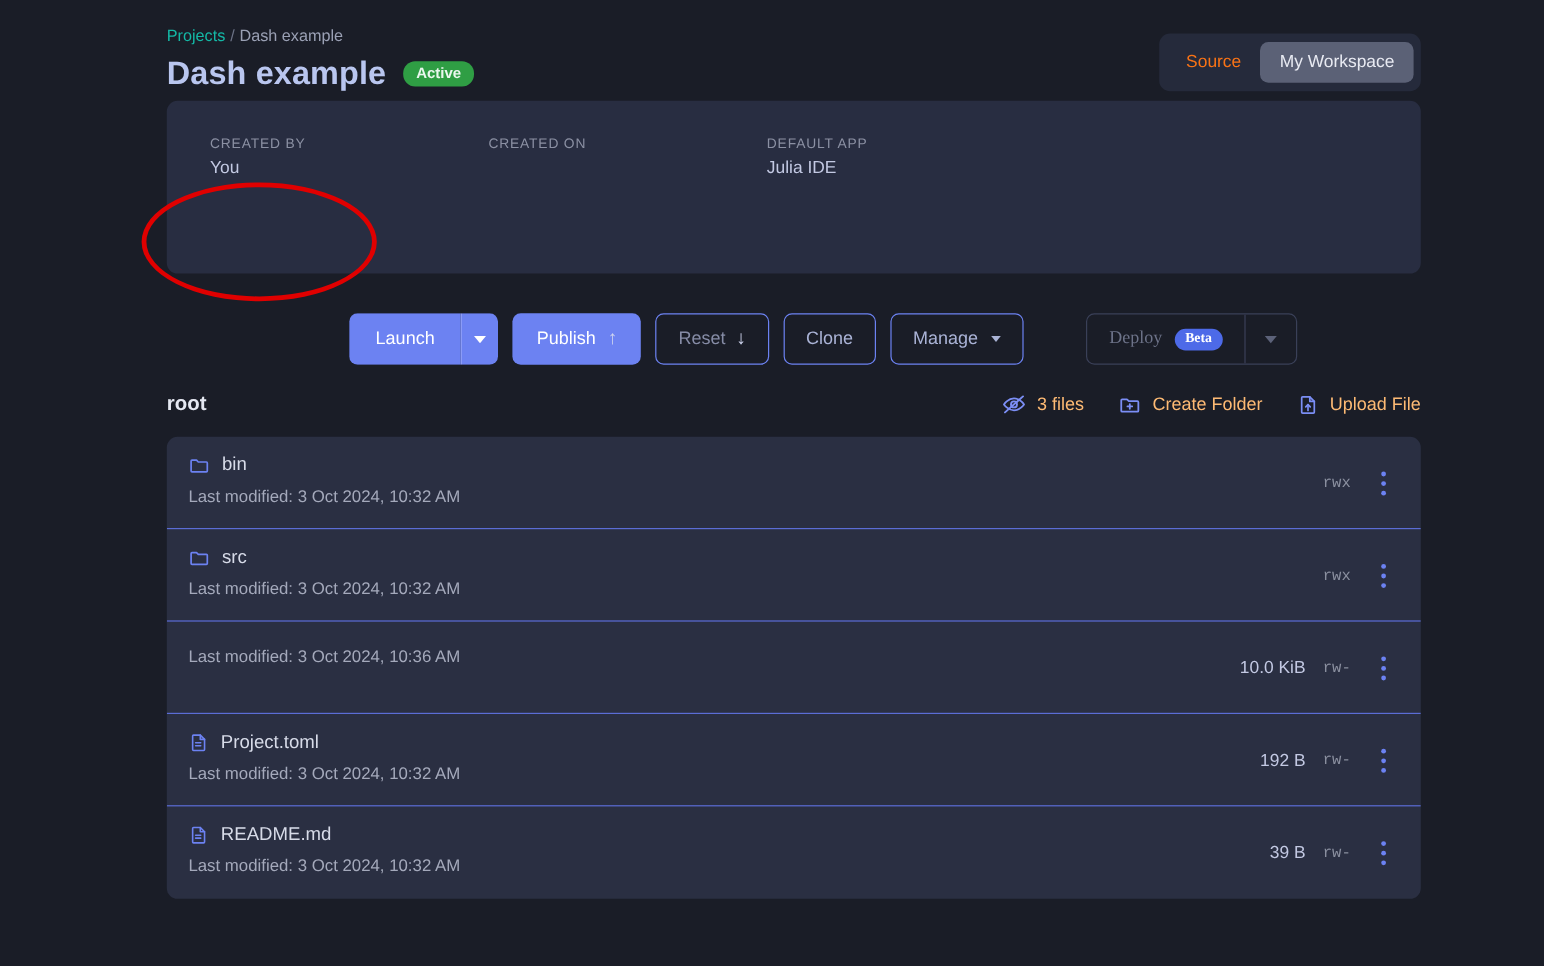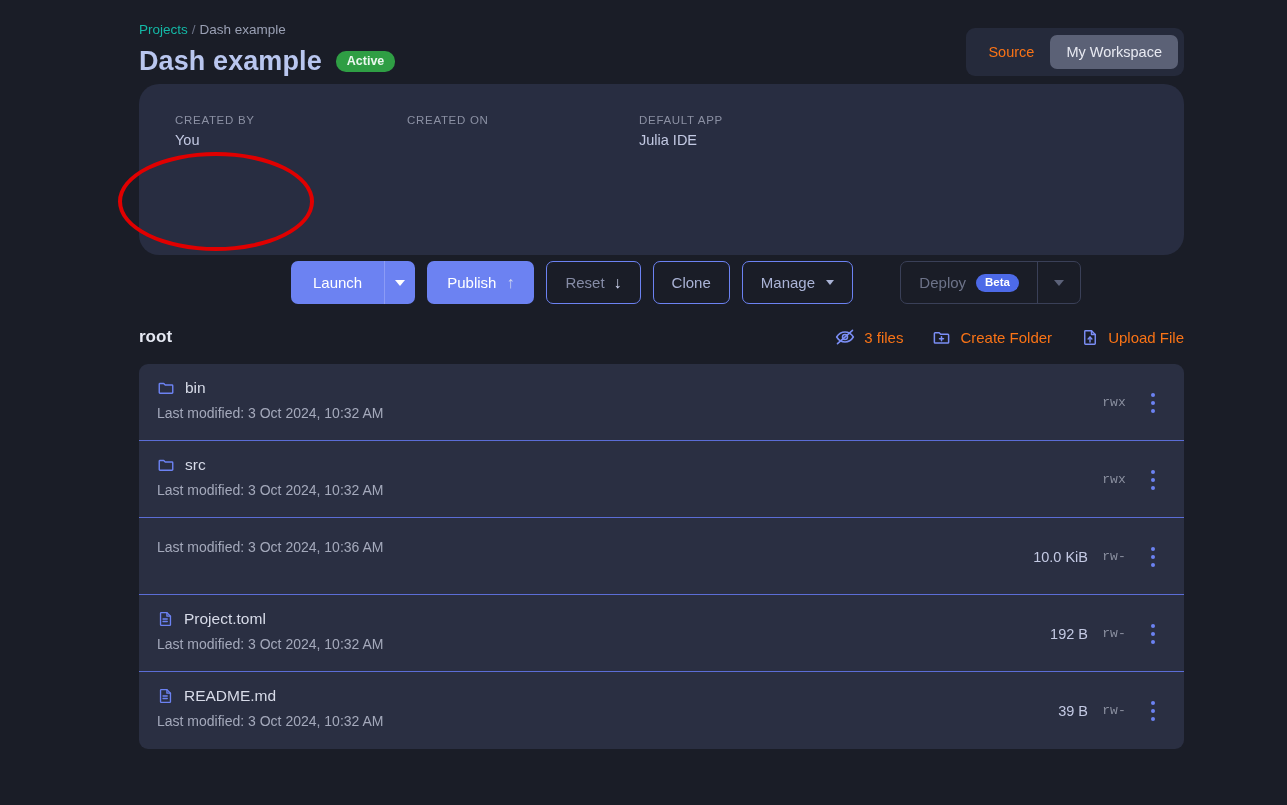--- a/index.html
+++ b/index.html
@@ -89,23 +89,23 @@
   }
   .ws-toggle .seg.inactive { color: #f97316; background: transparent; }
   .ws-toggle .seg.active { color: #e8eaf2; background: #5b6176; }
 
   
   .info-card {
     position: absolute;
     left: 139px;
     top: 84px;
     width: 1045px;
-    height: 171px;
+    height: 144px;
     background: #282d41;
-    border-radius: 20px;
+    border-radius: 9px;
   }
 
   .meta-row {
     position: absolute;
     left: 36px;
     top: 29px;
     display: flex;
   }
   .meta-block { width: 232px; }
   .meta-block.wide { width: 232px; }
@@ -191,20 +191,21 @@
   .deploy-group {
     position: absolute;
     right: 103px;
     top: 177px;
     display: flex;
     align-items: stretch;
     height: 43px;
     border: 1px solid #3a4058;
     border-radius: 7px;
     overflow: hidden;
+    font-family: Liberation Serif, serif;
   }
   .deploy-main {
     display: flex;
     align-items: center;
     gap: 10px;
     padding: 0 18px;
     color: #6d7389;
     font-size: 15px;
     cursor: not-allowed;
   }
@@ -274,21 +275,21 @@
   .toolbar-actions {
     margin-left: auto;
     display: flex;
     align-items: center;
     gap: 29px;
   }
   .tb-action {
     display: flex;
     align-items: center;
     gap: 9px;
-    color: #f97316;
+    color: #fdba74;
     font-size: 15px;
     cursor: pointer;
     white-space: nowrap;
   }
 
   
   .file-list {
     position: absolute;
     left: 139px;
     top: 364px;

